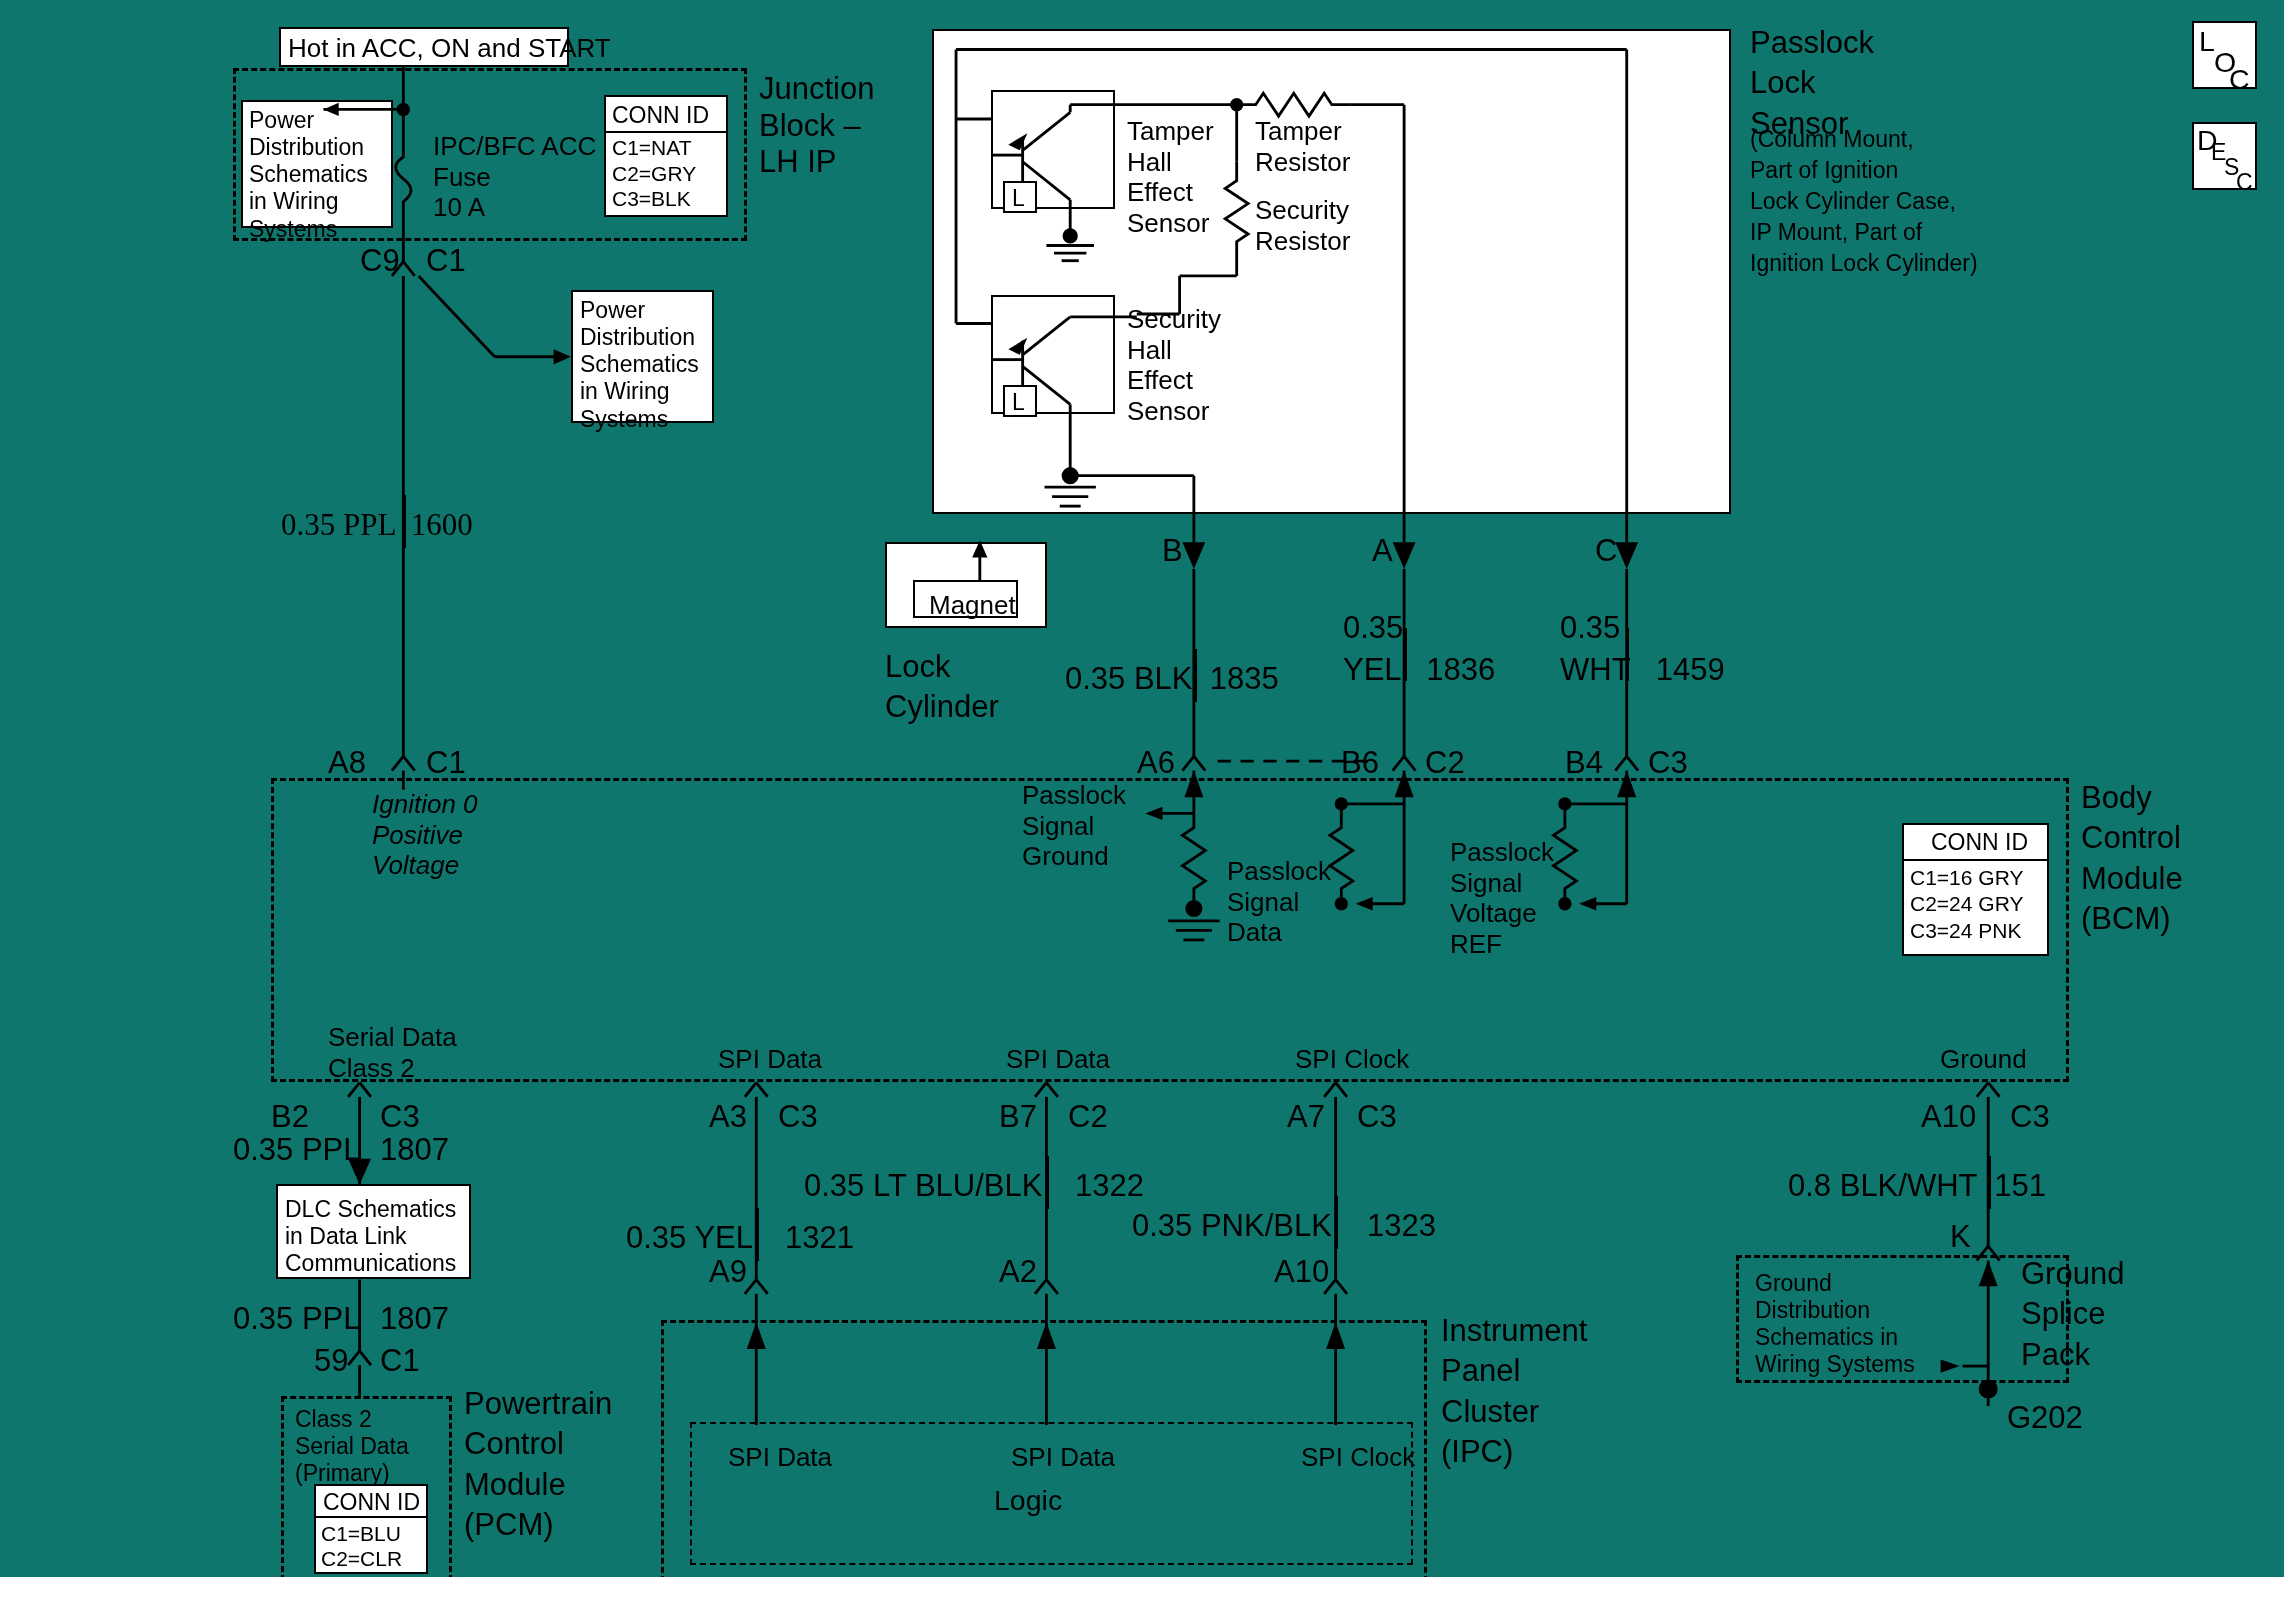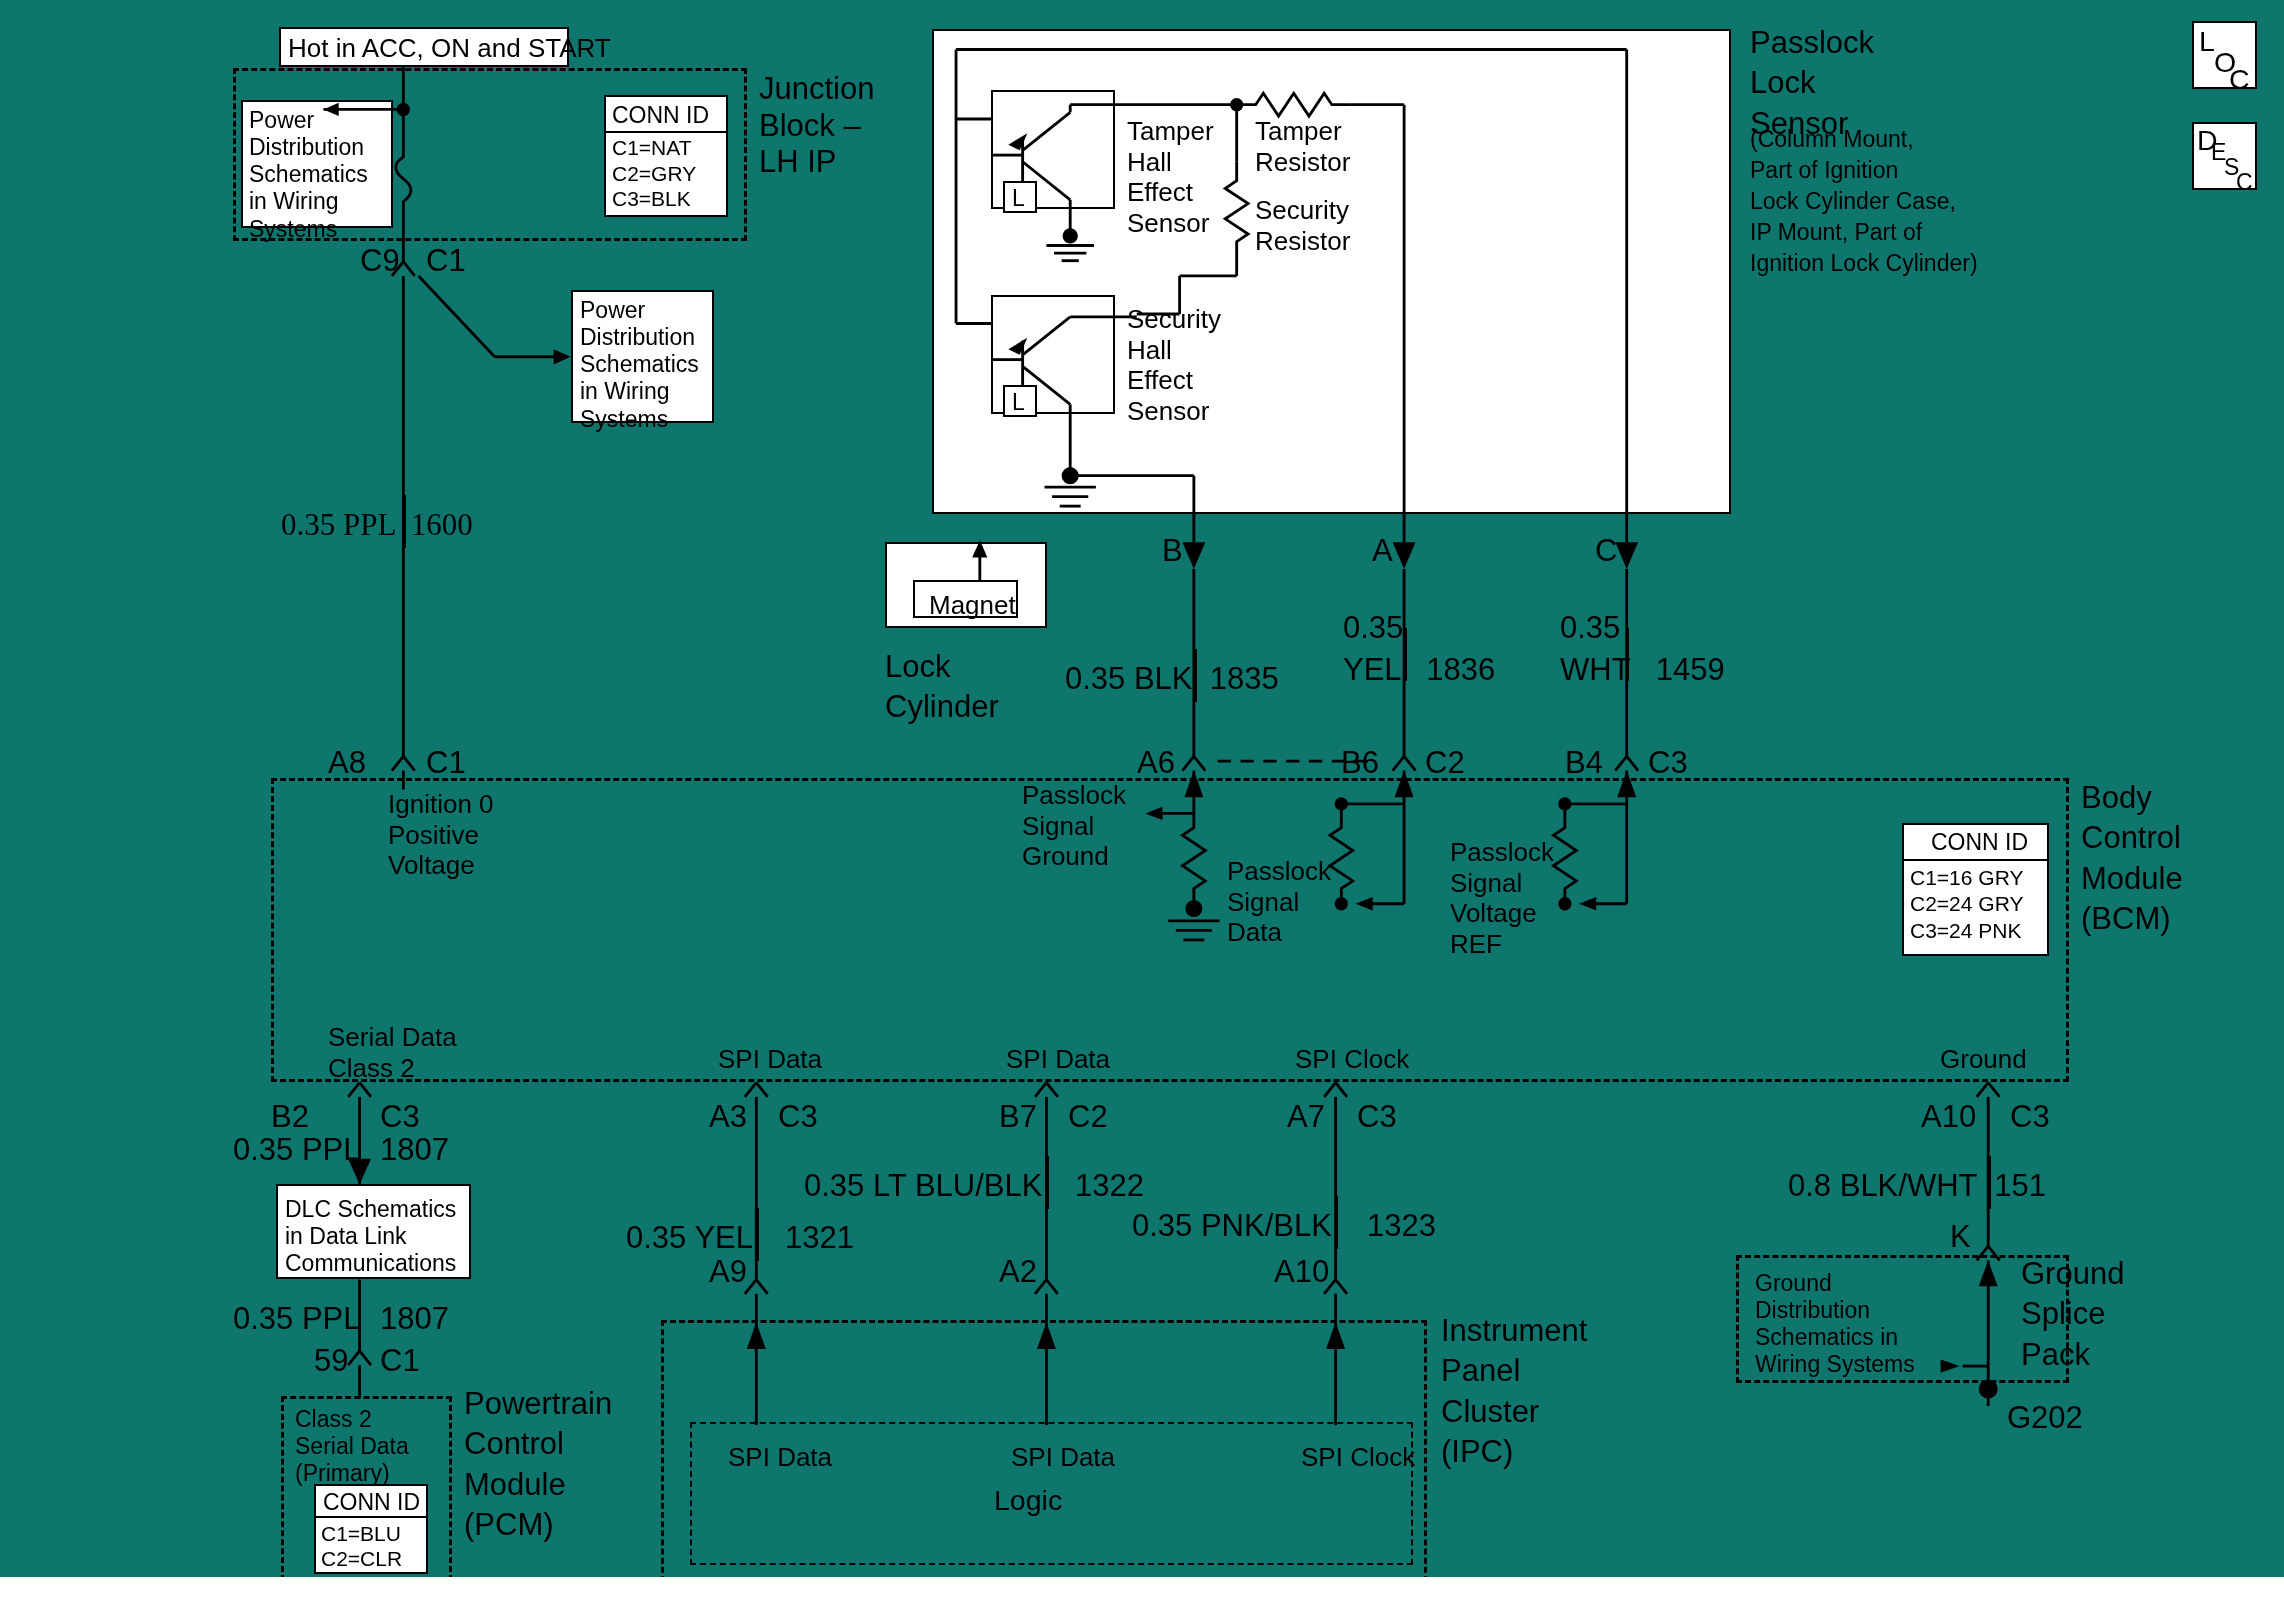--- a/index.html
+++ b/index.html
@@ -37,20 +37,23 @@
 in Wiring
 Systems</div>
 
   <div class="box" style="left:604px;top:95px;width:124px;height:122px;"></div>
   <div class="txt f16" style="left:612px;top:102px;">CONN ID</div>
   <div class="hline" style="left:604px;top:131px;width:124px;height:1.9px;"></div>
   <div class="txt f15" style="left:612px;top:136px;">C1=NAT</div>
   <div class="txt f15" style="left:612px;top:162px;">C2=GRY</div>
   <div class="txt f15" style="left:612px;top:187px;">C3=BLK</div>
 
+  <div class="txt f18" style="left:433px;top:131px;">IPC/BFC ACC
+Fuse
+10 A</div>
 
   <svg style="left:0;top:0;width:2285px;height:1603px;" viewBox="0 0 2402 1685" width="2285" height="1603">
 
     <line x1="424" y1="70" x2="424" y2="115" stroke="#000" stroke-width="3"></line>
 
     <line x1="424" y1="115" x2="340" y2="115" stroke="#000" stroke-width="3"></line>
     <polygon points="340,115 356,108 356,122" fill="#000"></polygon>
     <circle cx="424" cy="115" r="7" fill="#000"></circle>
 
     <path d="M424 115 L424 165 Q408 175 424 188 Q440 200 424 212 L424 275" stroke="#000" stroke-width="3" fill="none"></path>
@@ -74,21 +77,21 @@
 Distribution
 Schematics
 in Wiring
 Systems</div>
 
   <div class="txt f22" style="left:281px;top:507px;font-family:Liberation Serif, serif;">0.35 PPL  1600</div>
   <div class="vline" style="left:403px;top:495px;height:53px;"></div>
 
   <div class="txt f22" style="left:328px;top:745px;">A8</div>
   <div class="txt f22" style="left:426px;top:745px;">C1</div>
-  <div class="txt f18" style="left:388px;top:789px;">Ignition 0
+  <div class="txt f18" style="left:372px;top:789px;font-style:italic;">Ignition 0
 Positive
 Voltage</div>
 
   <div class="box" style="left:932px;top:28.5px;width:799px;height:485px;"></div>
   <div class="txt f22" style="left:1750px;top:23px;line-height:1.3;">Passlock
 Lock
 Sensor</div>
   <div class="txt f16" style="left:1750px;top:124px;line-height:1.35;">(Column Mount,
 Part of Ignition
 Lock Cylinder Case,

